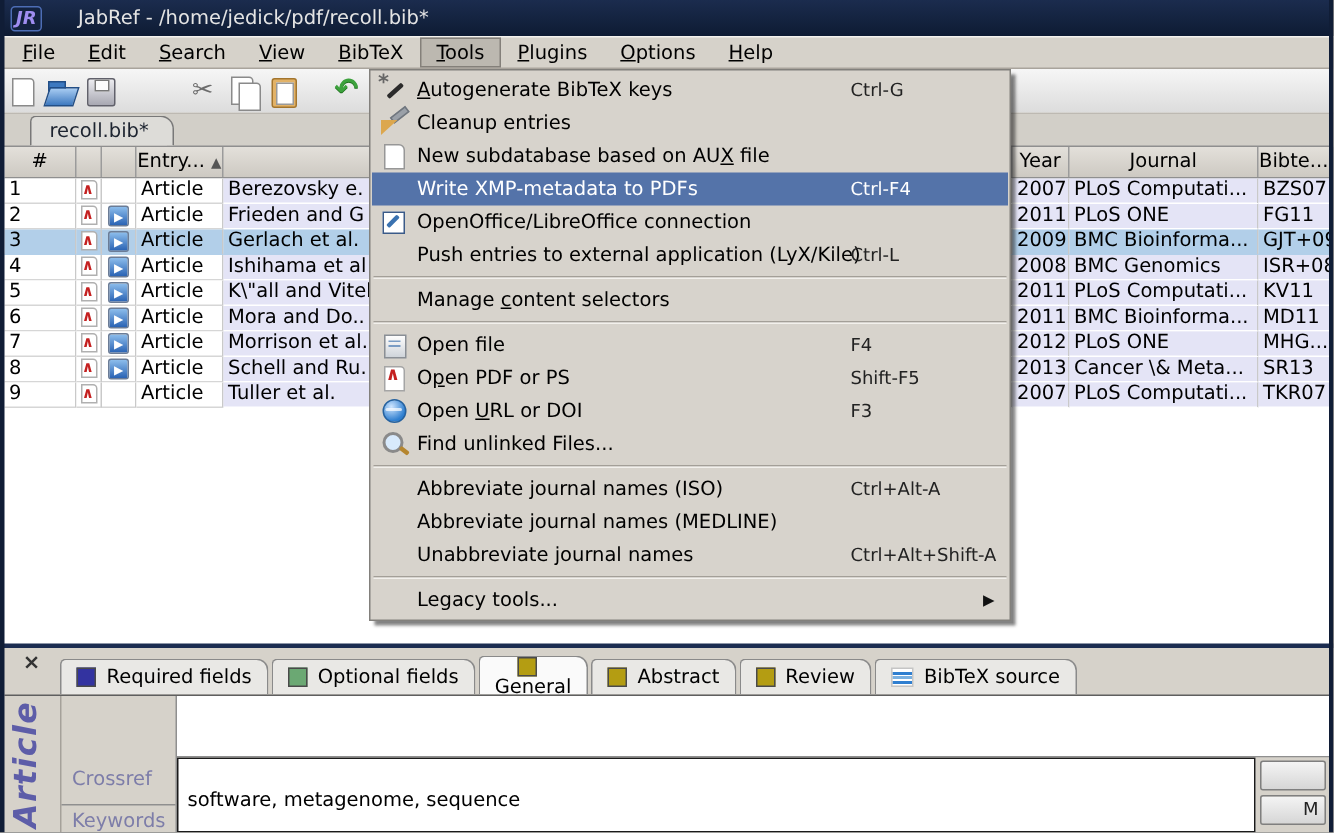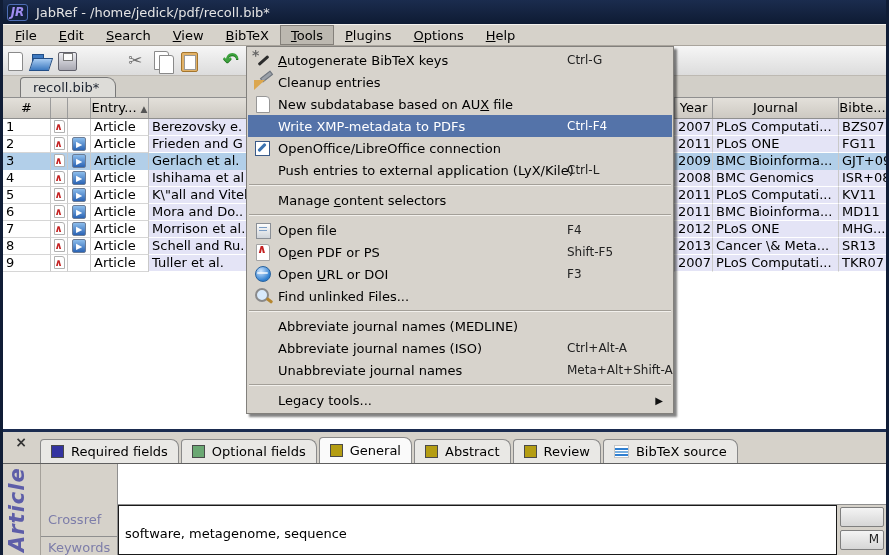--- a/index.html
+++ b/index.html
@@ -6,21 +6,21 @@
   *{box-sizing:border-box;}
   .window{position:relative;width:889px;height:555px;overflow:hidden;
     font-family:"DejaVu Sans","Liberation Sans",sans-serif;font-size:13px;color:#000;background:#fff;}
   .edge{position:absolute;top:0;bottom:0;width:3px;background:#101d36;z-index:60;}
   .edge.l{left:0}.edge.r{right:0}
 
   
   .titlebar{position:absolute;left:0;top:0;width:100%;height:24px;background:linear-gradient(#1b2c4e,#0e1b33);
     display:flex;align-items:center;padding-left:7px;z-index:5;}
   .logo{width:21px;height:17px;border:1px solid #4d6db5;border-radius:3px;color:#9f8df0;
-    font-weight:bold;font-style:italic;font-size:12px;text-align:center;line-height:15px;margin-right:8px;background:#13223f;}
+    font-weight:bold;font-style:italic;font-size:12px;text-align:center;line-height:15px;margin-right:24px;background:#13223f;}
   .wtitle{color:#e4e4e4;font-size:13px;}
 
   
   .menubar{position:absolute;left:0;top:24px;width:100%;height:22px;background:#d6d2ca;
     border-top:1px solid #f4f2ee;border-bottom:1px solid #a9a49c;display:flex;align-items:stretch;padding-left:4px;z-index:5;}
   .mb-item{padding:2px 11px 0 11px;line-height:18px;}
   .mb-item.active{background:#bcb8b0;border:1px solid #84807a;padding:1px 10px 0 10px;text-align:center;}
   .mb-item u{text-decoration:underline;}
 
   
@@ -67,21 +67,21 @@
   .url-mini::after{content:"▶";position:absolute;left:3px;top:0px;font-size:8px;line-height:13px;color:#fff;}
 
   
   .splitter{position:absolute;left:0;top:429px;width:100%;height:3px;background:#1b2c50;z-index:5;}
   .bottompanel{position:absolute;left:0;top:432px;width:100%;height:123px;background:#d6d2ca;z-index:5;}
   .close-btn{position:absolute;left:12px;top:3px;width:18px;height:16px;color:#333;font-size:14px;font-weight:bold;
     line-height:15px;text-align:center;}
   .btabs{position:absolute;left:40px;top:4px;height:27px;display:flex;align-items:flex-end;}
   .btab{height:24px;display:flex;align-items:center;padding:0 10px;background:#e9e8e5;border:1px solid #8a8a8a;
     border-bottom:none;border-radius:4px 8px 0 0;margin-right:2px;white-space:nowrap;}
-  .btab.active{background:#fafafa;height:26px;}
+  .btab.active{background:#fafafa;height:26px;flex-direction:column;}
   .swatch{width:13px;height:13px;border:1px solid #4a4a4a;margin-right:7px;flex:none;}
   .src-icon{width:15px;height:13px;margin-right:7px;flex:none;background:
     linear-gradient(#fff 0 2px,#2f7fd0 2px 4px,#fff 4px 5px,#7ab0e0 5px 7px,#fff 7px 8px,#2f7fd0 8px 10px,#fff 10px 13px);
     border:1px solid #c5c5c5;}
   .editor{position:absolute;left:3px;right:3px;top:31px;bottom:0;border-top:1px solid #5f5f5f;display:flex;background:#d6d2ca;}
   .article-strip{width:37px;position:relative;}
   .article-strip span{position:absolute;left:2px;top:88px;transform:rotate(-90deg);transform-origin:top left;
     font-size:21px;font-weight:bold;font-style:italic;color:#5d5da8;letter-spacing:1px;white-space:nowrap;}
   .labels-col{width:78px;border-left:1px solid #a5a19a;border-right:1px solid #8f8f8f;display:flex;flex-direction:column;}
   .flabel{padding:3px 0 0 7px;color:#7d7da9;}
@@ -351,31 +351,31 @@
         <span class="milabel">Open <u>U</u>RL or DOI</span>
         <span class="mshort">F3</span>
       </div>
       <div class="mi">
         <span class="mico ico-mag"></span>
         <span class="milabel">Find unlinked Files...</span>
       </div>
       <div class="msep"></div>
       <div class="mi">
         <span class="mico"></span>
-        <span class="milabel">Abbreviate journal names (MEDLINE)</span>
-      </div>
-      <div class="mi">
-        <span class="mico"></span>
         <span class="milabel">Abbreviate journal names (ISO)</span>
         <span class="mshort">Ctrl+Alt-A</span>
       </div>
       <div class="mi">
         <span class="mico"></span>
+        <span class="milabel">Abbreviate journal names (MEDLINE)</span>
+      </div>
+      <div class="mi">
+        <span class="mico"></span>
         <span class="milabel">Unabbreviate journal names</span>
-        <span class="mshort">Meta+Alt+Shift-A</span>
+        <span class="mshort">Ctrl+Alt+Shift-A</span>
       </div>
       <div class="msep"></div>
       <div class="mi">
         <span class="mico"></span>
         <span class="milabel">Legacy tools...</span>
         <span class="marrow">▶</span>
       </div>
     </div>
 
   <div class="splitter"></div>

